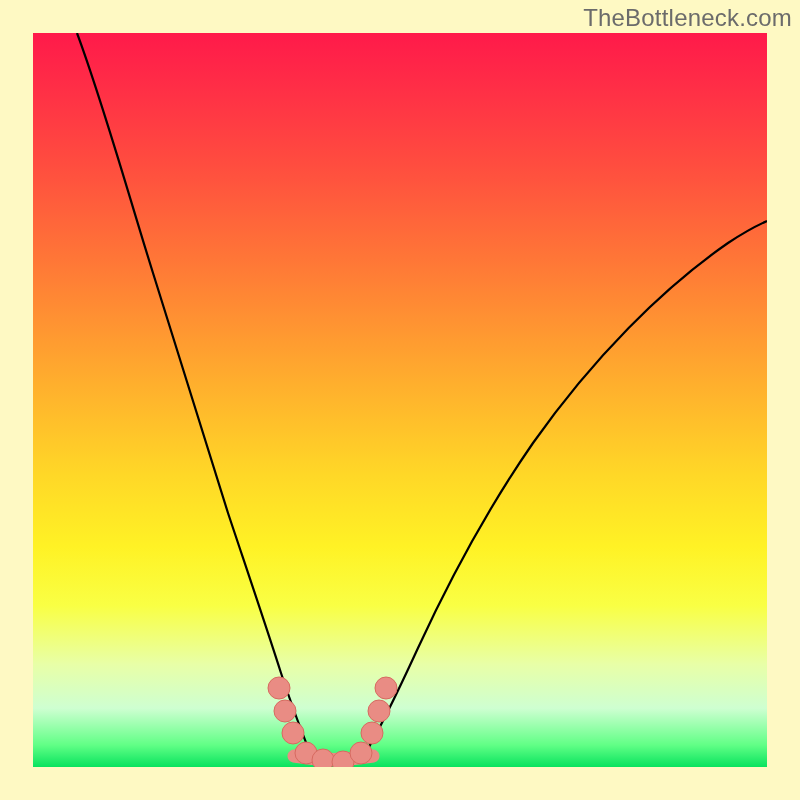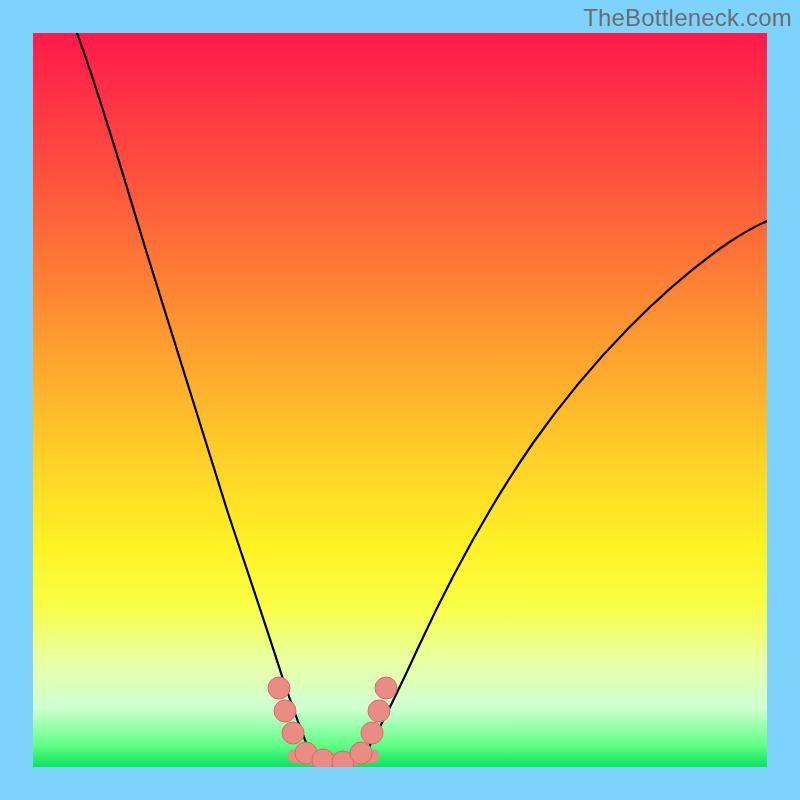--- a/index.html
+++ b/index.html
@@ -7,21 +7,21 @@
     padding: 0;
     width: 800px;
     height: 800px;
     overflow: hidden;
     background: #000;
     font-family: Arial, Helvetica, sans-serif;
   }
   .outer {
     width: 800px;
     height: 800px;
-    background: #7dd3fc;
+    background: #fef9c3;
     position: relative;
   }
   .plot {
     position: absolute;
     left: 33px;
     top: 33px;
     width: 734px;
     height: 734px;
     overflow: hidden;
   }

